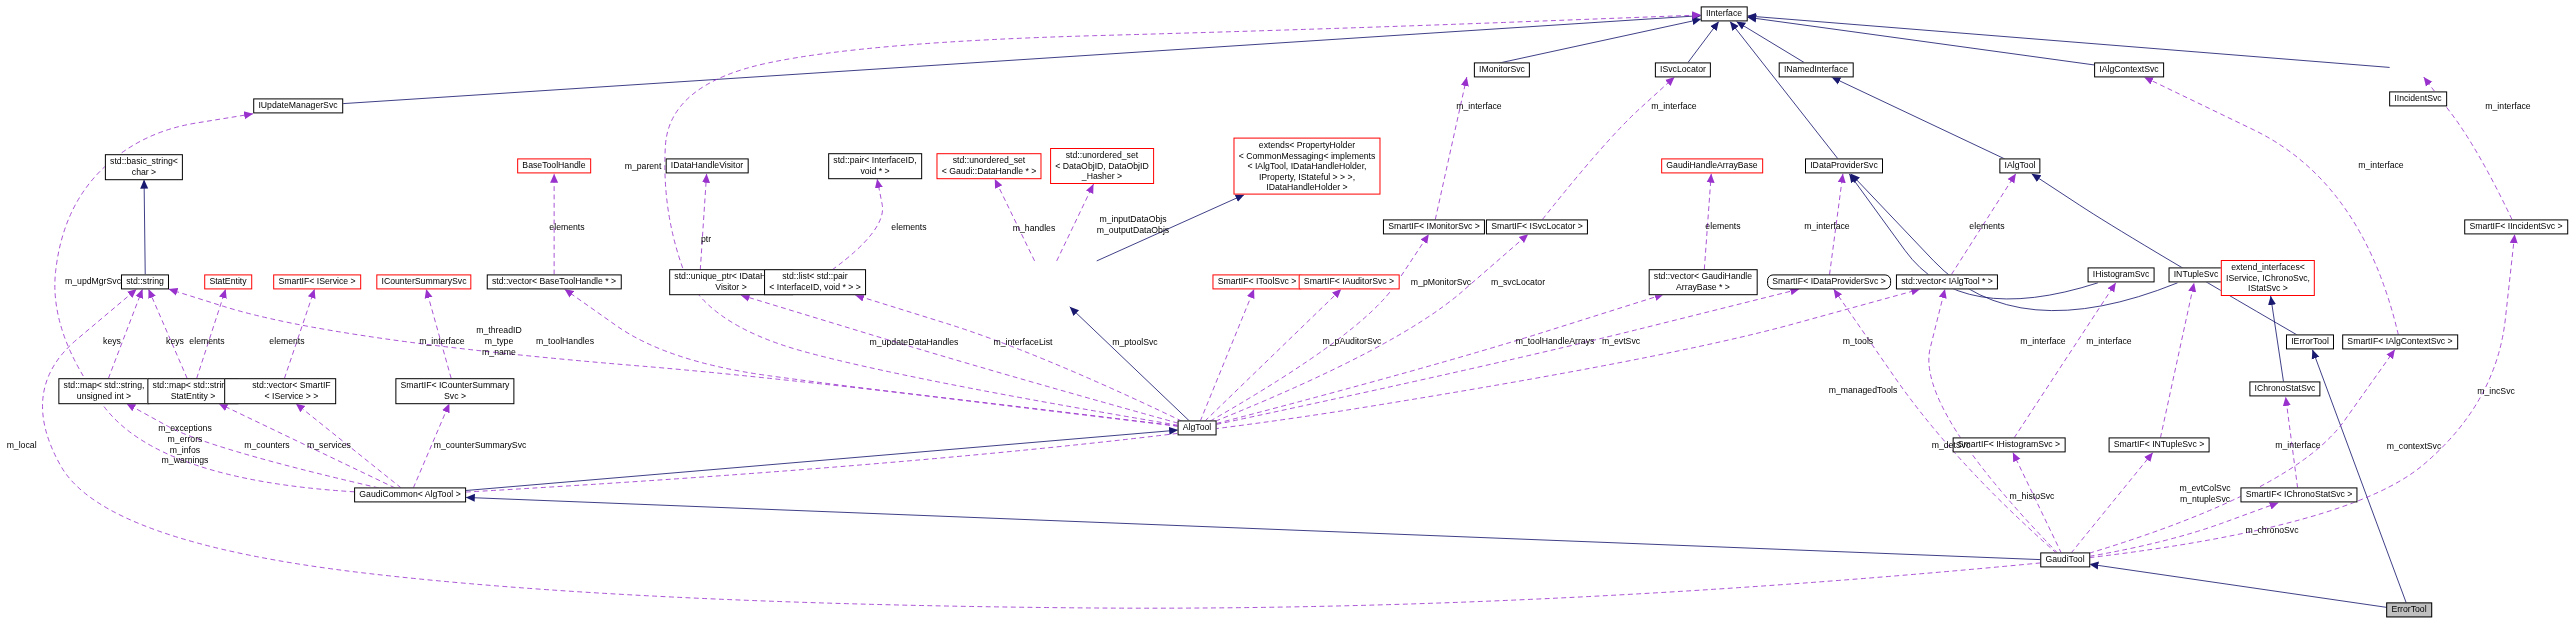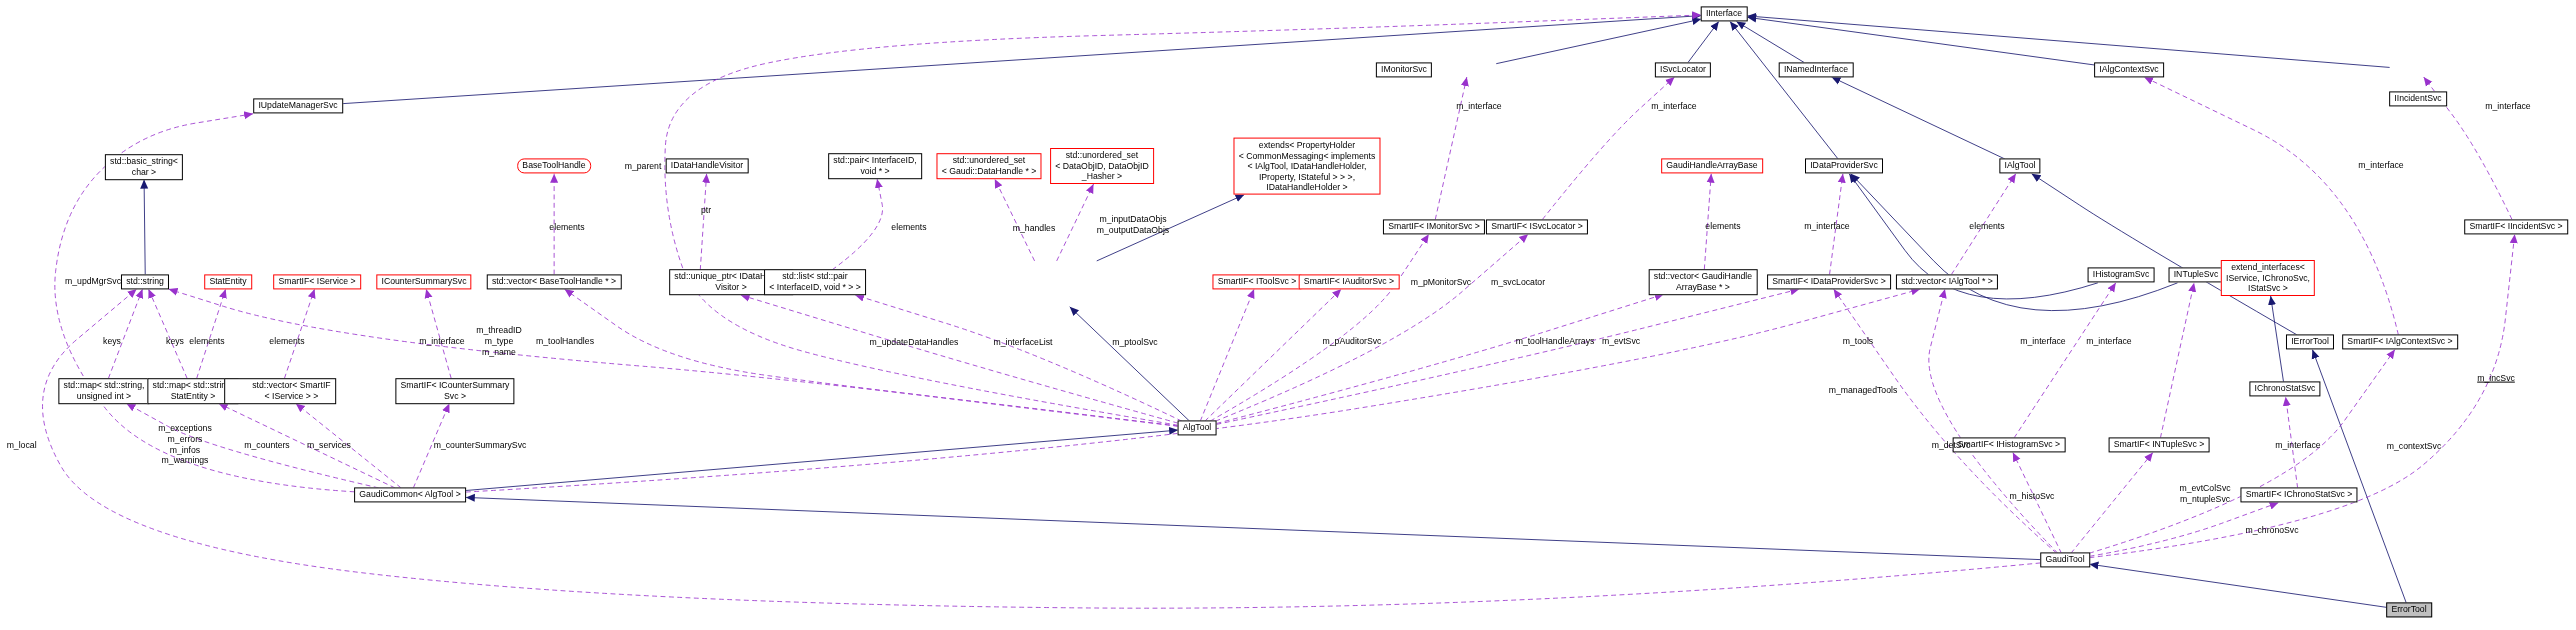--- a/index.html
+++ b/index.html
@@ -96,40 +96,40 @@
       <path d="M568.09,701.5 L314.56,580" fill="none" stroke="#9932cc" stroke-width="1.2" stroke-dasharray="7,5" marker-end="url(#arrow-usage)"></path>
       <path d="M576.91,701.5 L425.44,580" fill="none" stroke="#9932cc" stroke-width="1.2" stroke-dasharray="7,5" marker-end="url(#arrow-usage)"></path>
       <path d="M594.48,701.5 L646.32,580" fill="none" stroke="#9932cc" stroke-width="1.2" stroke-dasharray="7,5" marker-end="url(#arrow-usage)"></path>
     </svg>
     <div class="node " style="left: 1724px; top: 14px;">
       <div>IInterface</div>
     </div>
     <div class="node " style="left: 298px; top: 106px;">
       <div>IUpdateManagerSvc</div>
     </div>
-    <div class="node " style="left: 1404px; top: 70px;">
+    <div class="node " style="left: 1502px; top: 70px;">
       <div>IMonitorSvc</div>
     </div>
     <div class="node " style="left: 1683px; top: 70px;">
       <div>ISvcLocator</div>
     </div>
     <div class="node " style="left: 1816px; top: 70px;">
       <div>INamedInterface</div>
     </div>
     <div class="node " style="left: 2129px; top: 70px;">
       <div>IAlgContextSvc</div>
     </div>
     <div class="node " style="left: 2418px; top: 78px; margin-top: 21px;">
       <div>IIncidentSvc</div>
     </div>
     <div class="node " style="left: 144px; top: 167px;">
       <div>std::basic_string&lt;</div>
       <div>char &gt;</div>
     </div>
-    <div class="node truncated" style="left: 554px; top: 166px; border-radius: 7px;">
+    <div class="node truncated" style="left: 554px; top: 166px;">
       <div>BaseToolHandle</div>
     </div>
     <div class="node " style="left: 707px; top: 166px;">
       <div>IDataHandleVisitor</div>
     </div>
     <div class="node " style="left: 875px; top: 166px;">
       <div>std::pair&lt; InterfaceID,</div>
       <div>void * &gt;</div>
     </div>
     <div class="node truncated" style="left: 989px; top: 166px;">
@@ -192,21 +192,21 @@
     <div class="node truncated" style="left: 1257px; top: 282px;">
       <div>SmartIF&lt; IToolSvc &gt;</div>
     </div>
     <div class="node truncated" style="left: 1349px; top: 282px;">
       <div>SmartIF&lt; IAuditorSvc &gt;</div>
     </div>
     <div class="node " style="left: 1703px; top: 282px;">
       <div>std::vector&lt; GaudiHandle</div>
       <div>ArrayBase * &gt;</div>
     </div>
-    <div class="node " style="left: 1829px; top: 282px;">
+    <div class="node " style="left: 1829px; top: 282px; border-radius: 6px;">
       <div>SmartIF&lt; IDataProviderSvc &gt;</div>
     </div>
     <div class="node " style="left: 1947px; top: 282px;">
       <div>std::vector&lt; IAlgTool * &gt;</div>
     </div>
     <div class="node " style="left: 2121px; top: 275px;">
       <div>IHistogramSvc</div>
     </div>
     <div class="node " style="left: 2196px; top: 275px;">
       <div>INTupleSvc</div>
@@ -287,21 +287,21 @@
     </div>
     <div class="edge-label" style="left: 442px; top: 341px;">
       <div>m_interface</div>
     </div>
     <div class="edge-label" style="left: 567px; top: 227px;">
       <div>elements</div>
     </div>
     <div class="edge-label" style="left: 565px; top: 341px;">
       <div>m_toolHandles</div>
     </div>
-    <div class="edge-label" style="left: 706px; top: 210px;">
+    <div class="edge-label" style="left: 706px; top: 239px;">
       <div>ptr</div>
     </div>
     <div class="edge-label" style="left: 914px; top: 342px;">
       <div>m_updateDataHandles</div>
     </div>
     <div class="edge-label" style="left: 909px; top: 227px;">
       <div>elements</div>
     </div>
     <div class="edge-label" style="left: 1023px; top: 342px;">
       <div>m_interfaceList</div>
@@ -379,21 +379,21 @@
     </div>
     <div class="edge-label" style="left: 2381px; top: 165px;">
       <div>m_interface</div>
     </div>
     <div class="edge-label" style="left: 2414px; top: 446px;">
       <div>m_contextSvc</div>
     </div>
     <div class="edge-label" style="left: 2508px; top: 106px;">
       <div>m_interface</div>
     </div>
-    <div class="edge-label" style="left: 2496px; top: 378px; text-decoration: underline;">
+    <div class="edge-label" style="left: 2496px; top: 391px;">
       <div>m_incSvc</div>
     </div>
     <div class="edge-label" style="left: 185px; top: 445px;">
       <div>m_exceptions</div>
       <div>m_errors</div>
       <div>m_infos</div>
       <div>m_warnings</div>
     </div>
     <div class="edge-label" style="left: 267px; top: 445px;">
       <div>m_counters</div>

